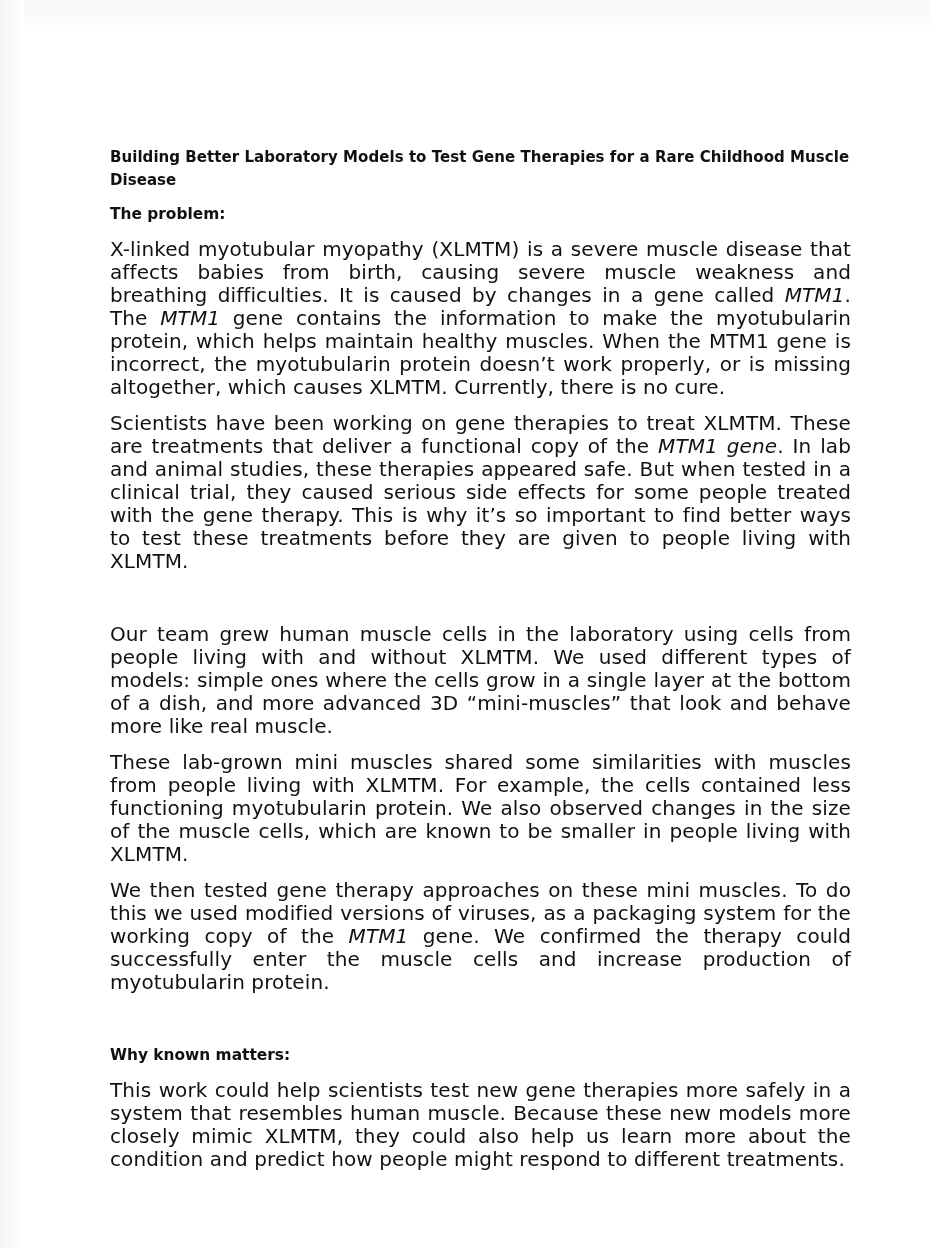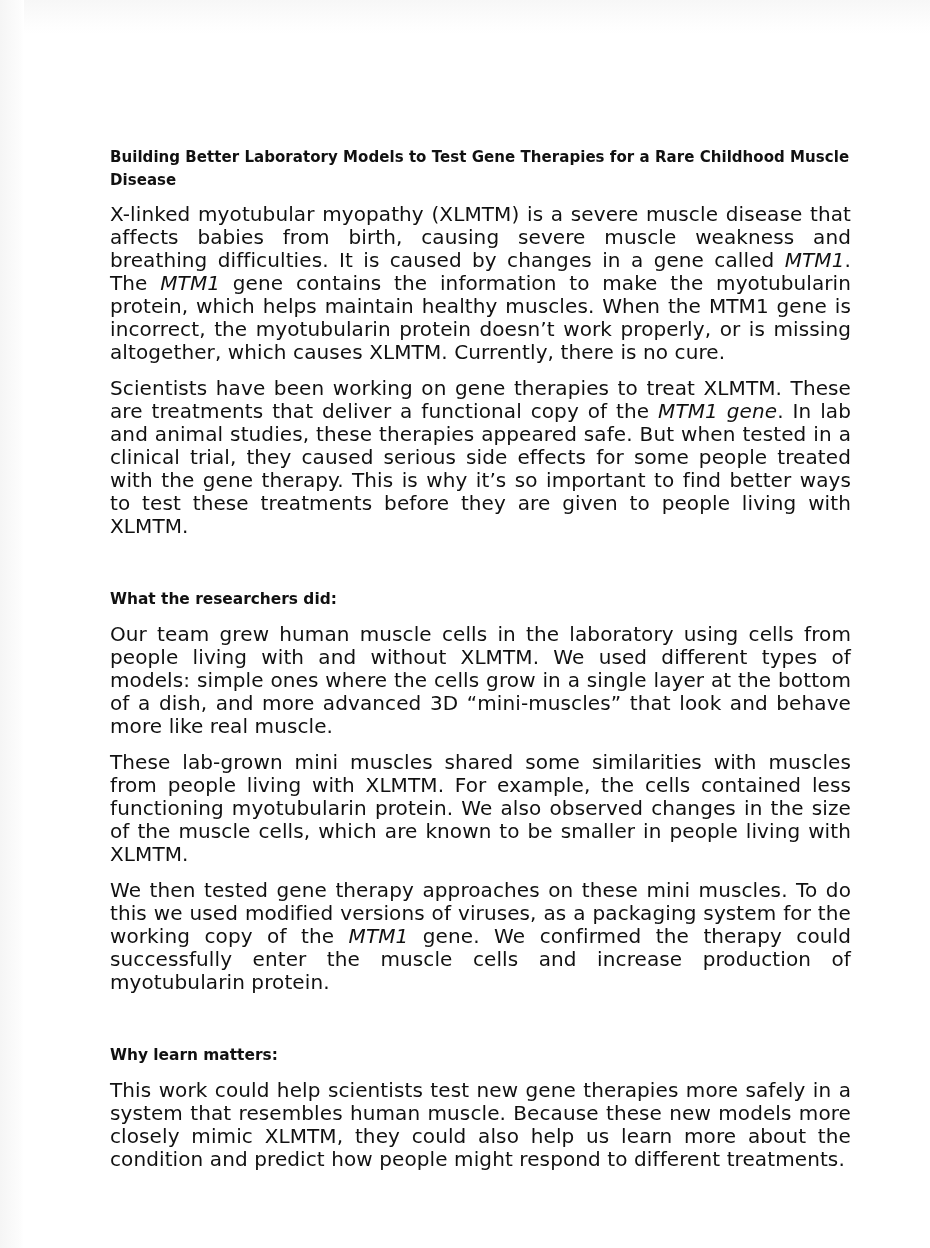--- a/index.html
+++ b/index.html
@@ -62,28 +62,28 @@
 </head>
 <body>
 
 <div class="edge-top"></div>
 <div class="edge-left"></div>
 
 <div class="page">
   <h1 class="doc-title">Building Better Laboratory Models to Test Gene Therapies for a Rare Childhood Muscle Disease</h1>
 
   <section>
+    <h2 class="section-heading">The problem:</h2>
     <p class="para"><span>X-linked myotubular myopathy (XLMTM) is a severe muscle disease that affects babies from birth, causing severe muscle weakness and breathing difficulties. It is caused by changes in a gene called </span><span class="gene">MTM1</span><span>. The </span><span class="gene">MTM1</span><span> gene contains the information to make the myotubularin protein, which helps maintain healthy muscles. When the MTM1 gene is incorrect, the myotubularin protein doesn’t work properly, or is missing altogether, which causes XLMTM. Currently, there is no cure.</span></p>
     <p class="para last-in-section"><span>Scientists have been working on gene therapies to treat XLMTM. These are treatments that deliver a functional copy of the </span><span class="gene">MTM1 gene</span><span>. In lab and animal studies, these therapies appeared safe. But when tested in a clinical trial, they caused serious side effects for some people treated with the gene therapy. This is why it’s so important to find better ways to test these treatments before they are given to people living with XLMTM.</span></p>
   </section>
 
   <section>
-    <h2 class="section-heading">What the researchers did:</h2>
     <p class="para"><span>Our team grew human muscle cells in the laboratory using cells from people living with and without XLMTM. We used different types of models: simple ones where the cells grow in a single layer at the bottom of a dish, and more advanced 3D “mini-muscles” that look and behave more like real muscle.</span></p>
     <p class="para"><span>These lab-grown mini muscles shared some similarities with muscles from people living with XLMTM. For example, the cells contained less functioning myotubularin protein. We also observed changes in the size of the muscle cells, which are known to be smaller in people living with XLMTM.</span></p>
     <p class="para last-in-section"><span>We then tested gene therapy approaches on these mini muscles. To do this we used modified versions of viruses, as a packaging system for the working copy of the </span><span class="gene">MTM1</span><span> gene. We confirmed the therapy could successfully enter the muscle cells and increase production of myotubularin protein.</span></p>
   </section>
 
   <section>
-    <h2 class="section-heading">Why learn matters:</h2>
+    <h2 class="section-heading">Why known matters:</h2>
     <p class="para"><span>This work could help scientists test new gene therapies more safely in a system that resembles human muscle. Because these new models more closely mimic XLMTM, they could also help us learn more about the condition and predict how people might respond to different treatments.</span></p>
   </section>
 </div>
 
 </body></html>

